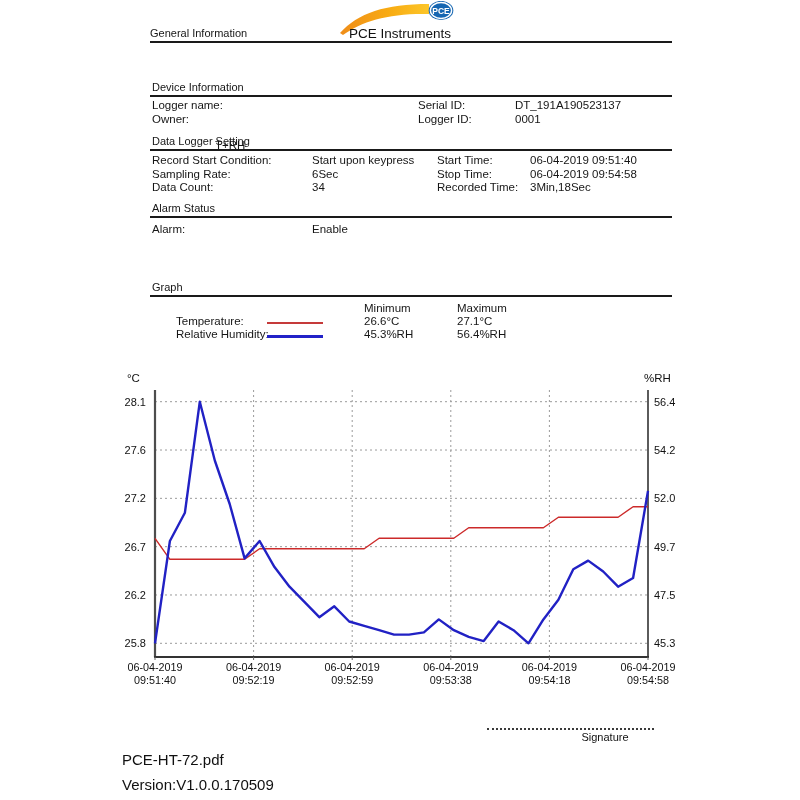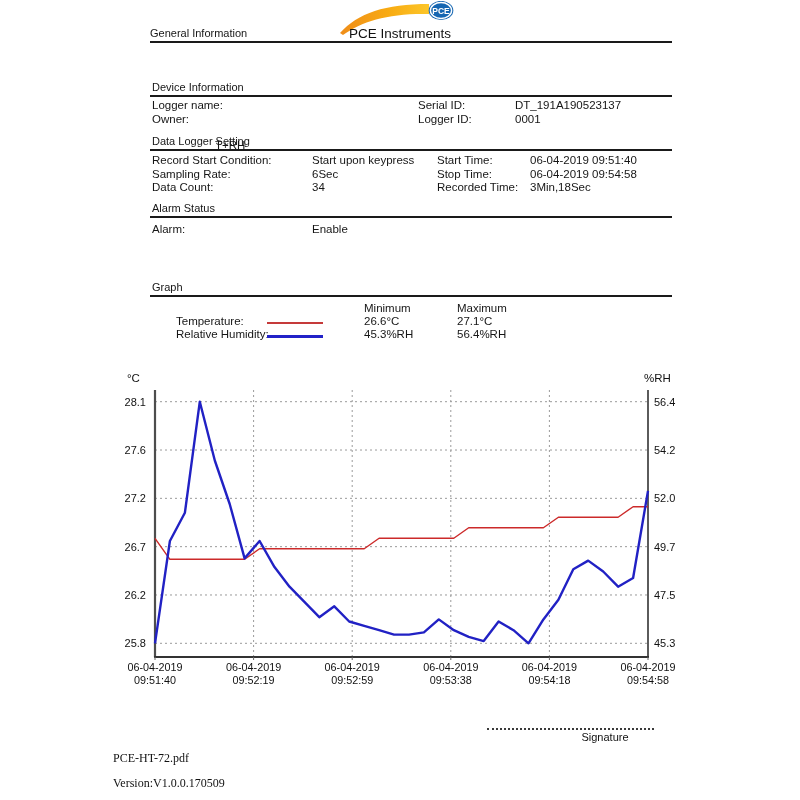--- a/index.html
+++ b/index.html
@@ -14,21 +14,21 @@
   .c1{left:152px;}
   .dev .c2{left:215px;margin-top:40px;} .dev .c3{left:418px;} .dev .c4{left:515px;}
   .set .c2{left:268px;padding-left:44px;} .set .c3{left:437px;} .set .c4{left:530px;}
   .leg-label{left:152px;margin-left:24px;} .leg-min{left:364px;} .leg-max{left:457px;}
   .swatch{position:absolute;left:267px;width:56px;height:2px;}
   .row{position:absolute;left:0;top:0;width:728px;height:14px;}
   #chart-svg{position:absolute;left:0;top:0;pointer-events:none;}
   #logo-svg{position:absolute;left:330px;top:1px;}
   .sig-line{position:absolute;left:487px;top:728px;width:167px;border-top:2px dotted #3a3a3a;}
   .sig-text{position:absolute;left:540px;top:731px;width:130px;text-align:center;font-size:11px;}
-  .footer{font-size:12px;left:113px;font-family:Liberation Serif, serif;}
+  .footer{font-size:15px;left:122px;}
 </style>
 </head>
 <body>
 
 <div class="abs heading" style="left:150px;top:27px;">General Information</div>
 
 <svg id="logo-svg" width="130" height="42" viewBox="0 0 130 42">
   <defs>
     <linearGradient id="swoosh-grad" x1="0" y1="0" x2="1" y2="0">
       <stop offset="0" stop-color="#ef8d1a"></stop>

